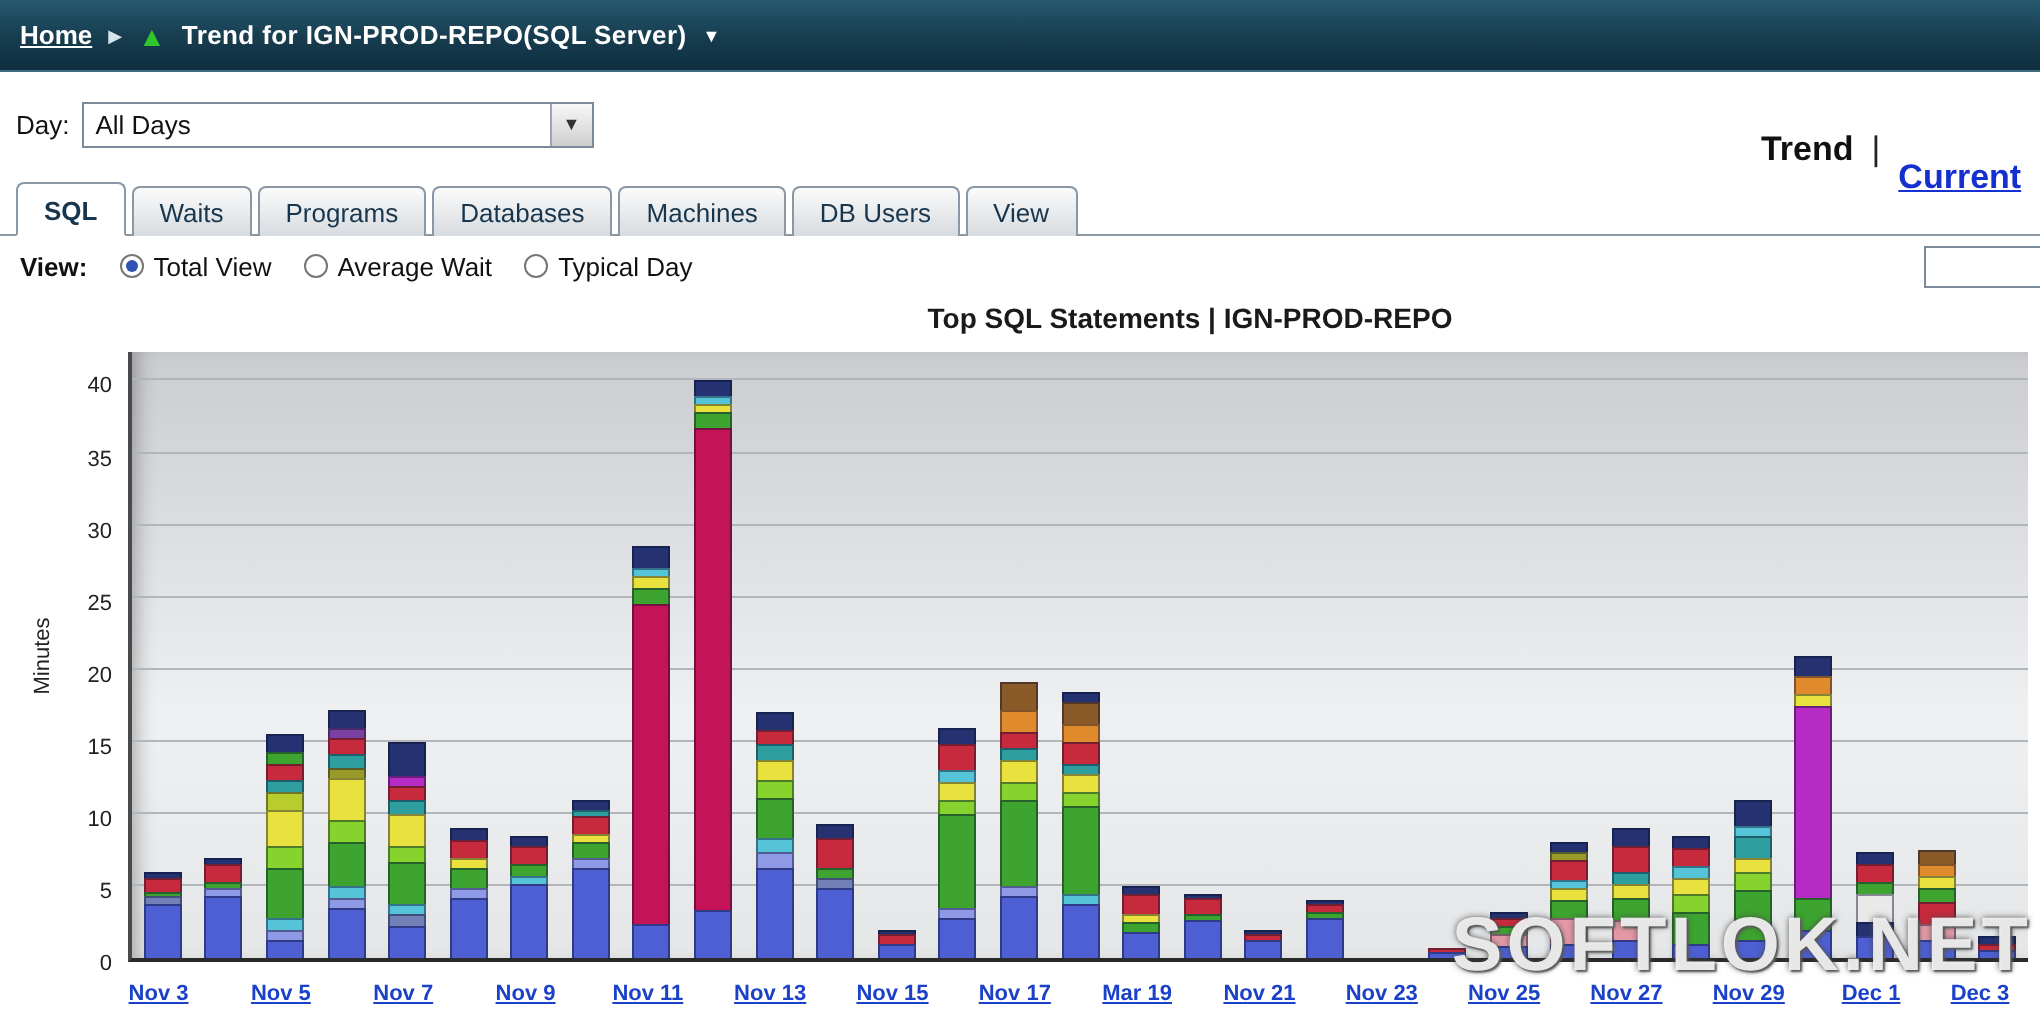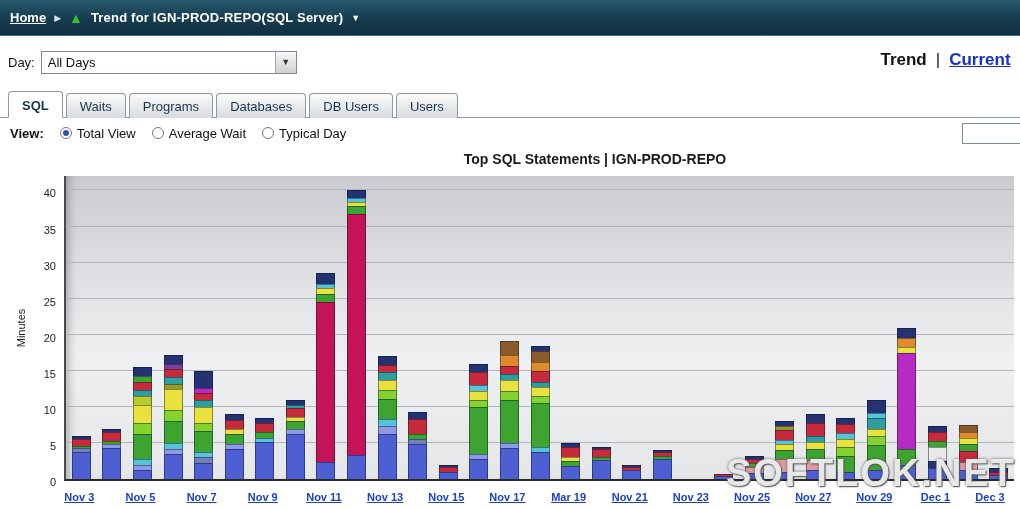--- a/index.html
+++ b/index.html
@@ -31,21 +31,21 @@
   }
   .dropdown-btn {
     width:21px; height:21px; border-left:1px solid #9aa7b2;
     background:linear-gradient(#f7f7f7,#cfcfcf);
     display:flex; align-items:center; justify-content:center; font-size:9px; color:#333;
   }
   .view-links { position:absolute; right:0; top:14px; display:flex; align-items:center; gap:9px;
     font-size:17px; font-weight:bold; white-space:nowrap; }
   .vl-sep { color:#222; font-weight:normal; }
   .vl-sep.last { margin-right:-4px; }
-  .link-current { color:#1430cf; text-decoration:underline; cursor:pointer; }
+  .link-current { color:#1430cf; text-decoration:underline; cursor:pointer;margin-top:29px; }
 
   
   .tabs-row { display:flex; align-items:flex-end; padding:0 8px; border-bottom:1px solid #8a98a6; height:30px; }
   .tab {
     background:linear-gradient(#fbfbfb,#d7dbdf); border:1px solid #8a98a6; border-bottom:none;
     border-radius:4px 4px 0 0; padding:5px 13px 4px; margin-right:3px;
     font-size:13px; color:#17364d; cursor:pointer; position:relative; margin-bottom:-1px;
   }
   .tab.active { background:#fff; font-weight:bold; border-bottom:1px solid #fff; z-index:2; padding-top:6px; }
 
@@ -110,22 +110,23 @@
     <span class="link-current">Current</span>
     <span class="vl-sep last">|</span>
   </div>
 </div>
 
 <div class="tabs-row">
     <div class="tab active">SQL</div>
     <div class="tab">Waits</div>
     <div class="tab">Programs</div>
     <div class="tab">Databases</div>
+    <div class="tab">Machines</div>
     <div class="tab">DB Users</div>
-    <div class="tab">Users</div>
+    <div class="tab">View</div>
   </div>
 
 <div class="view-row">
   <span class="view-label">View:</span>
   <span class="view-options">
       <span class="radio-option">
         <span class="radio sel"></span>
         <span>Total View</span>
       </span>
       <span class="radio-option">

